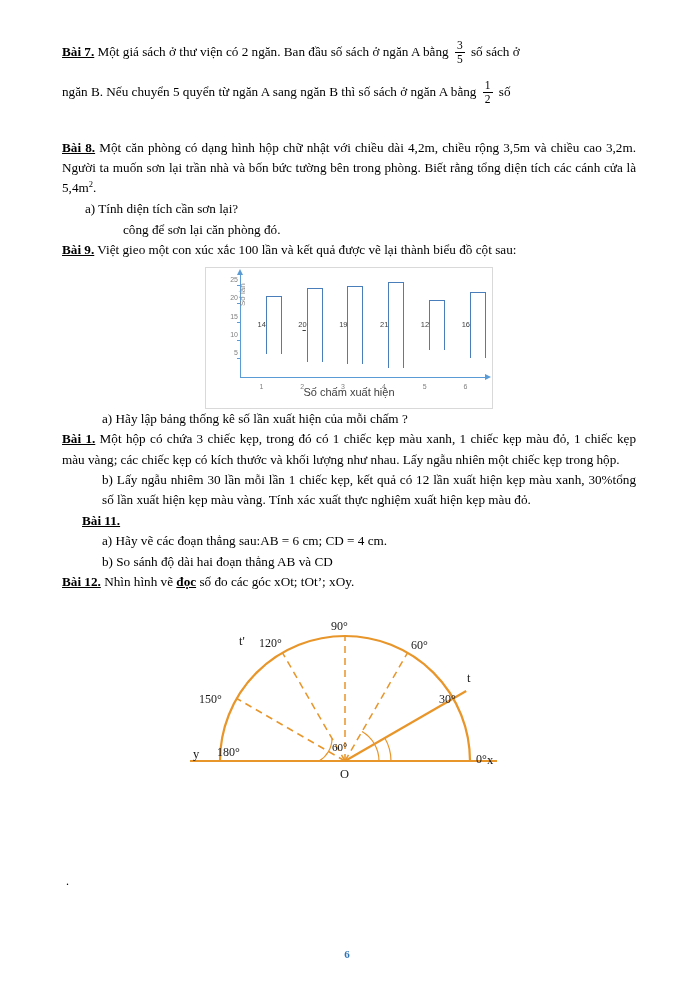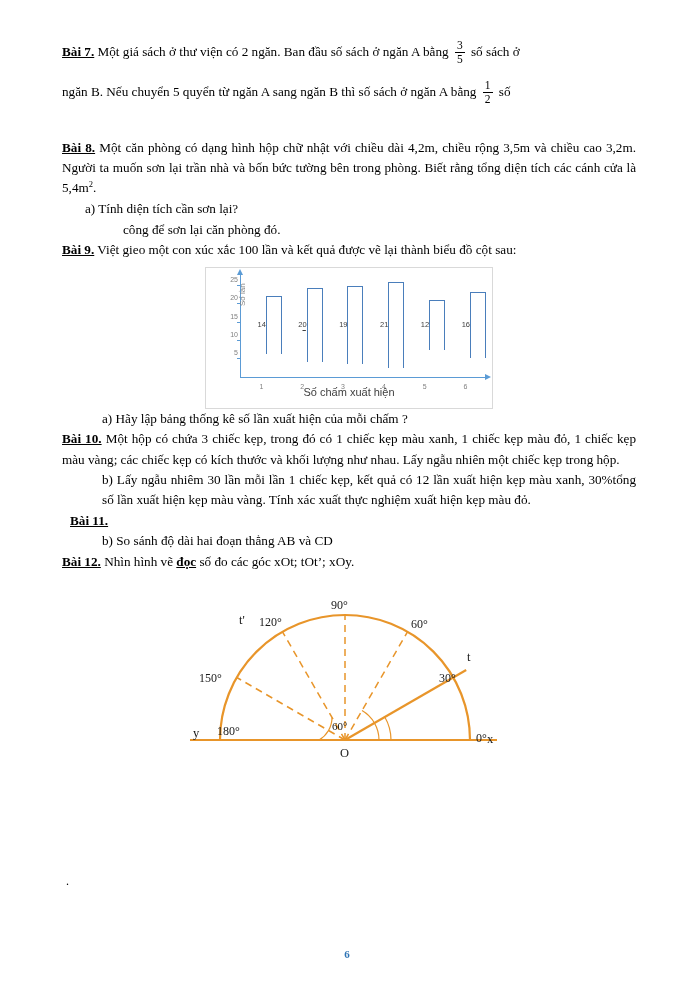--- a/index.html
+++ b/index.html
@@ -294,29 +294,30 @@
       <div class="xlabel">Số chấm xuất hiện</div>
     </div>
   </div>
 
   <div class="blk">
     <div class="indent2">a) Hãy lập bảng thống kê số lần xuất hiện của mỗi chấm ?</div>
   </div>
 
   <div class="blk">
     <div class="p1">
-      <b>Bài 10.</b><span> Một hộp có chứa 3 chiếc kẹp, trong đó có 1 chiếc kẹp màu xanh, 1 chiếc kẹp màu đỏ, 1 chiếc kẹp màu vàng; các chiếc kẹp có kích thước và khối lượng như nhau. Lấy ngẫu nhiên một chiếc kẹp trong hộp.</span>
+      <b>Bài 1.</b><span> Một hộp có chứa 3 chiếc kẹp, trong đó có 1 chiếc kẹp màu xanh, 1 chiếc kẹp màu đỏ, 1 chiếc kẹp màu vàng; các chiếc kẹp có kích thước và khối lượng như nhau. Lấy ngẫu nhiên một chiếc kẹp trong hộp.</span>
     </div>
     <div class="indent2">b) Lấy ngẫu nhiêm 30 lần mỗi lần 1 chiếc kẹp, kết quả có 12 lần xuất hiện kẹp màu xanh, 30%tổng số lần xuất hiện kẹp màu vàng. Tính xác xuất thực nghiệm xuất hiện kẹp màu đỏ.</div>
   </div>
 
   <div class="blk">
-    <div class="p1" style="margin-left:8px">
+    <div class="p1" style="margin-left:20px">
       <b>Bài 11.</b>
     </div>
+    <div class="indent2">a) Hãy vẽ các đoạn thẳng sau:AB = 6 cm; CD = 4 cm.</div>
     <div class="indent2">b) So sánh độ dài hai đoạn thẳng AB và CD</div>
   </div>
 
   <div class="blk">
     <div class="p1">
       <b>Bài 12.</b><span> Nhìn hình vẽ </span><b>đọc</b><span> số đo các góc xOt; tOt’; xOy.</span>
     </div>
   </div>
 
   <div class="fig-wrap">

